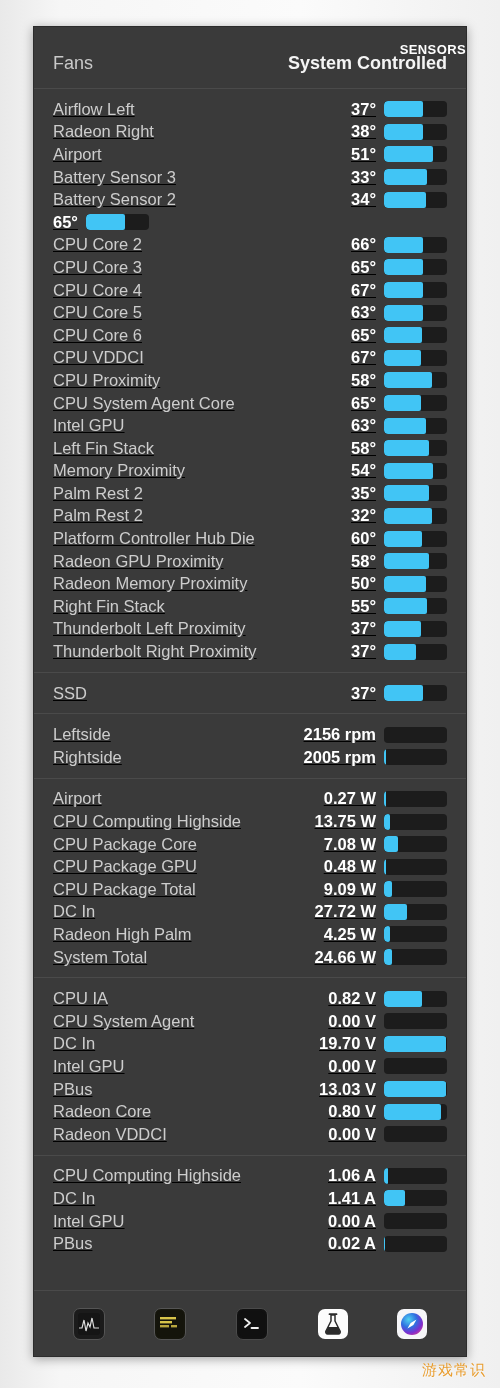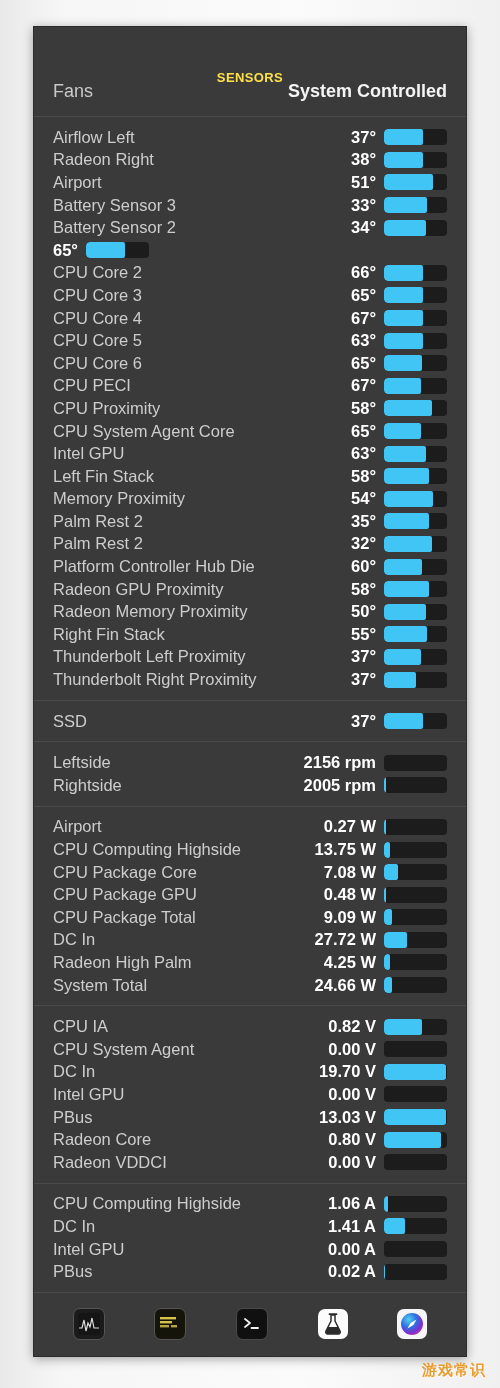--- a/index.html
+++ b/index.html
@@ -25,30 +25,29 @@
     height: 1331px;
     background: #3a3a3a;
     border: 1px solid #2c2c2c;
     box-shadow: 0 2px 10px rgba(0,0,0,0.35);
     box-sizing: border-box;
     overflow: hidden;
     display: flex;
     flex-direction: column;
   }
   .sensors-title {
-    text-align: center;
-    color: #fde047;
+    text-align: right;
+    color: #ffffff;
     font-size: 13px;
     font-weight: bold;
     letter-spacing: 0.4px;
     padding-top: 15px;
     padding-bottom: 2px;
     height: 20px;
     box-sizing: border-box;
-    margin-top: 28px;
   }
   .fans-header {
     display: flex;
     align-items: center;
     justify-content: space-between;
     padding: 6px 19px 14px 19px;
     border-bottom: 1px solid #4a4a4a;
   }
   .fans-header .left {
     color: #c9c9c9;
@@ -56,20 +55,21 @@
     font-weight: 400;
   }
   .fans-header .right {
     color: #f4f4f4;
     font-size: 18px;
     font-weight: bold;
   }
   .section {
     padding: 9px 0 9px 0;
     border-bottom: 1px solid #4a4a4a;
+    text-decoration: underline;
   }
   .section:last-of-type { border-bottom: none; }
   .row {
     display: flex;
     align-items: center;
     height: 22.6px;
     padding: 0 19px;
     box-sizing: border-box;
   }
   .row .label {
@@ -130,21 +130,21 @@
   .ic-warn     { background: #15150c; border: 1px solid #555; }
   .ic-term     { background: #111; border: 1px solid #4a4a4a; }
   .ic-bottle   { background: #fdfdfd; }
   .ic-gauge    { background: #f7f7f9; }
   .watermark {
     position: absolute;
     right: 14px;
     bottom: 8px;
     color: #e8961e;
     font-size: 15px;
-    font-weight: bold;
+    font-weight: normal;
     letter-spacing: 1px;
     opacity: 0.92;
     text-shadow: 0 1px 1px rgba(255,255,255,0.6);
   }
 </style>
 </head>
 <body>
 
 <div id="root">
 
@@ -229,21 +229,21 @@
             </div>
           </div>
           <div class="row">
             <span class="label">CPU Core 6</span>
             <span class="value">65°</span>
             <div class="bar" style="background: rgb(28, 28, 28);">
               <div class="fill" style="width: 60%; background: rgb(65, 197, 245);"></div>
             </div>
           </div>
           <div class="row">
-            <span class="label">CPU PECI</span>
+            <span class="label">CPU VDDCI</span>
             <span class="value">67°</span>
             <div class="bar" style="background: rgb(28, 28, 28);">
               <div class="fill" style="width: 58%; background: rgb(65, 197, 245);"></div>
             </div>
           </div>
           <div class="row">
             <span class="label">CPU Proximity</span>
             <span class="value">58°</span>
             <div class="bar" style="background: rgb(28, 28, 28);">
               <div class="fill" style="width: 76%; background: rgb(65, 197, 245);"></div>

